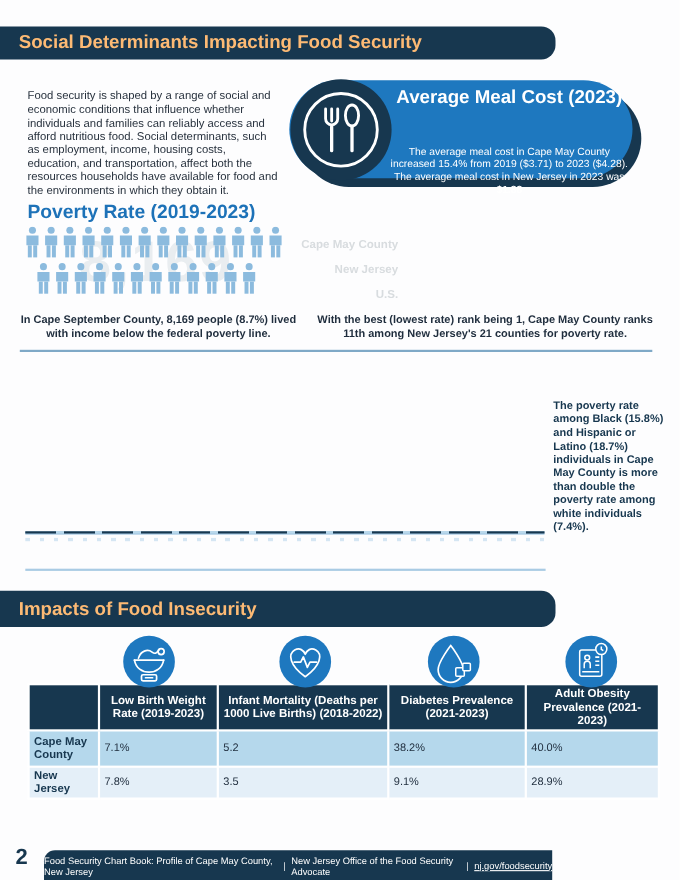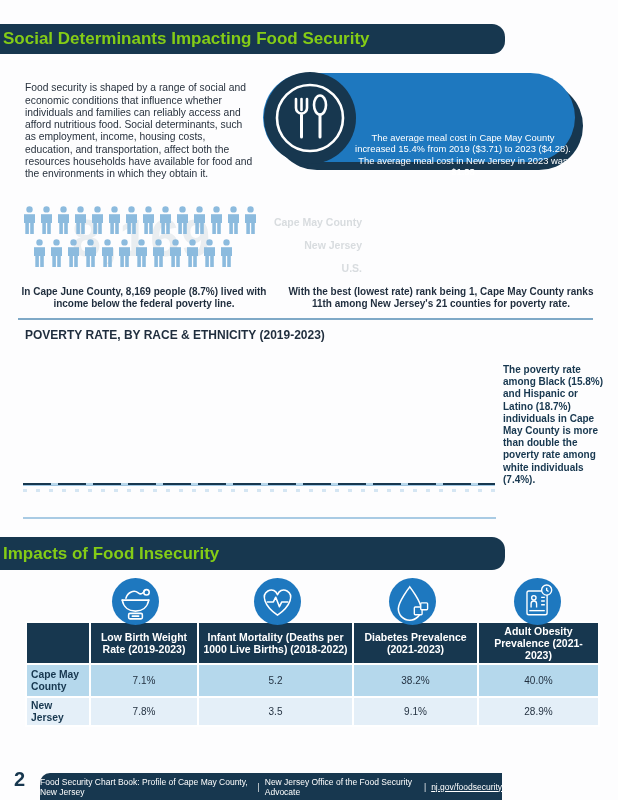--- a/index.html
+++ b/index.html
@@ -1,22 +1,22 @@
 <!DOCTYPE html>
 <html><head>
 <meta charset="utf-8">
 <style>
   html,body{margin:0;padding:0;background:#ffffff;}
   *{box-sizing:border-box;font-family:"Liberation Sans","DejaVu Sans",sans-serif;}
   #page{position:relative;width:618px;height:800px;background:#fdfdfe;overflow:hidden;}
 
   
-  .bar{position:absolute;left:0;width:505px;background:#17374f;color:#84cc16;
+  .bar{position:absolute;left:0;width:505px;background:#17374f;color:#fdba74;
        border-radius:0 13px 13px 0;font-weight:bold;font-size:17px;
-       display:flex;align-items:center;padding-left:3px;}
+       display:flex;align-items:center;padding-left:17px;}
   .bar1{top:24px;height:30px;}
   .bar2{top:537px;height:33px;}
 
   
   .intro{position:absolute;left:25px;top:72px;width:228px;font-size:10.3px;
          line-height:12.3px;color:#28323e;}
 
   
   .pill-shadow{position:absolute;left:273px;top:82px;width:310px;height:88px;
                background:#17374f;border-radius:46px;}
@@ -71,21 +71,21 @@
   table.impacts{position:absolute;left:25px;top:621px;width:573px;border-collapse:collapse;
                 table-layout:fixed;z-index:2;}
   table.impacts col:nth-child(1){width:64px;}
   table.impacts col:nth-child(2){width:108px;}
   table.impacts col:nth-child(3){width:155px;}
   table.impacts col:nth-child(4){width:125px;}
   table.impacts col:nth-child(5){width:121px;}
   table.impacts th, table.impacts td{border:2.5px solid #fff;padding:2px 4px;}
   table.impacts thead th{background:#17374f;color:#fff;font-size:10.5px;font-weight:bold;
                          text-align:center;height:40px;line-height:12px;}
-  table.impacts td{font-size:10px;text-align:center;color:#1f2d3d;}
+  table.impacts td{font-size:10px;text-align:left;color:#1f2d3d;}
   table.impacts .row-label{font-weight:bold;text-align:left;color:#17374f;font-size:10.3px;line-height:11.5px;}
   tr.r1 td{background:#b5d8ec;height:33px;}
   tr.r2 td{background:#e4eff8;height:20px;}
 
   
   .page-num{position:absolute;left:14px;top:768px;font-size:20px;font-weight:bold;color:#17374f;}
   .footer-bar{position:absolute;left:40px;top:773px;width:462px;height:27px;background:#17374f;
               border-radius:10px 0 0 0;color:#fff;font-size:8.5px;
               display:flex;align-items:center;justify-content:center;gap:5px;}
   .footer-bar a{color:#fff;text-decoration:underline;font-size:8.5px;}
@@ -107,22 +107,24 @@
   <div class="pill-circle">
     <svg viewBox="0 0 90 90" width="90" height="90" fill="none" stroke="#ffffff">
       <circle cx="45" cy="45" r="33" stroke-width="2.6"></circle>
       <path d="M31 26 v9 a5.5 5.5 0 0 0 11 0 v-9" stroke-width="2.6" stroke-linecap="round"></path>
       <path d="M36.5 26 v11" stroke-width="2.6" stroke-linecap="round"></path>
       <path d="M36.5 42 v22" stroke-width="3" stroke-linecap="round"></path>
       <ellipse cx="55" cy="32" rx="6" ry="9.5" stroke-width="2.6"></ellipse>
       <path d="M55 42 v22" stroke-width="3" stroke-linecap="round"></path>
     </svg>
   </div>
+  <div class="meal-title">Average Meal Cost (2023)</div>
   <div class="meal-desc"><span>The average meal cost in Cape May County increased 15.4% from 2019 ($3.71) to 2023 ($4.28). The average meal cost in New Jersey in 2023 was </span><b>$1.88</b></div>
 
+  <div class="pov-heading">Poverty Rate (2019-2023)</div>
   <div class="watermark">8,169</div>
   <div class="persons persons-r1">
   <svg viewBox="0 0 15 29" width="15" height="29">
     <circle cx="7.5" cy="3.4" r="3.2" fill="currentColor"></circle>
     <path d="M2 8.2 h11 a0 0 0 0 1 0 0 v8.8 h-11 Z" fill="currentColor"></path>
     <rect x="3.3" y="17" width="3.6" height="11" fill="currentColor"></rect>
     <rect x="8.2" y="17" width="3.6" height="11" fill="currentColor"></rect>
   </svg>
 
   <svg viewBox="0 0 15 29" width="15" height="29">
@@ -294,30 +296,29 @@
     <rect x="8.2" y="17" width="3.6" height="11" fill="currentColor"></rect>
   </svg>
 
   <svg viewBox="0 0 15 29" width="15" height="29">
     <circle cx="7.5" cy="3.4" r="3.2" fill="currentColor"></circle>
     <path d="M2 8.2 h11 a0 0 0 0 1 0 0 v8.8 h-11 Z" fill="currentColor"></path>
     <rect x="3.3" y="17" width="3.6" height="11" fill="currentColor"></rect>
     <rect x="8.2" y="17" width="3.6" height="11" fill="currentColor"></rect>
   </svg>
 </div>
-  <div class="cap cap-left">In Cape June County, 8,169 people (8.7%) lived with income below the federal poverty line.</div>
+  <div class="cap cap-left">In Cape September County, 8,169 people (8.7%) lived with income below the federal poverty line.</div>
 
   <div class="rank-label" style="top:216px;">Cape May County</div>
   <div class="rank-label" style="top:239px;">New Jersey</div>
   <div class="rank-label" style="top:262px;text-align:right;">U.S.</div>
   <div class="cap cap-right">With the best (lowest rate) rank being 1, Cape May County ranks 11th among New Jersey's 21 counties for poverty rate.</div>
 
   <div class="divider1"></div>
 
-  <div class="race-heading">POVERTY RATE, BY RACE &amp; ETHNICITY (2019-2023)</div>
   <div class="race-note">The poverty rate among Black (15.8%) and Hispanic or Latino (18.7%) individuals in Cape May County is more than double the poverty rate among white individuals (7.4%).</div>
   <div class="axis-line"></div>
   <div class="axis-ticks"></div>
   <div class="divider2"></div>
 
   <div class="bar bar2">
     <span>Impacts of Food Insecurity</span>
   </div>
 
   <div class="impact-icon icon1">

